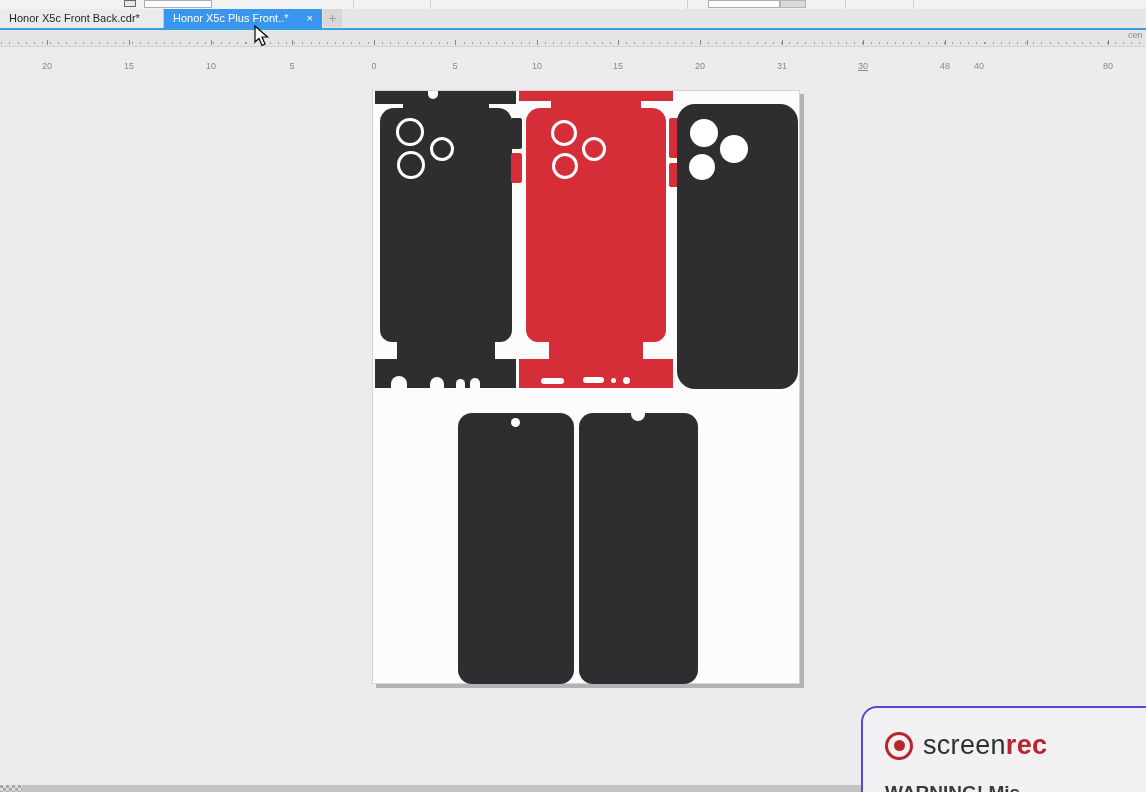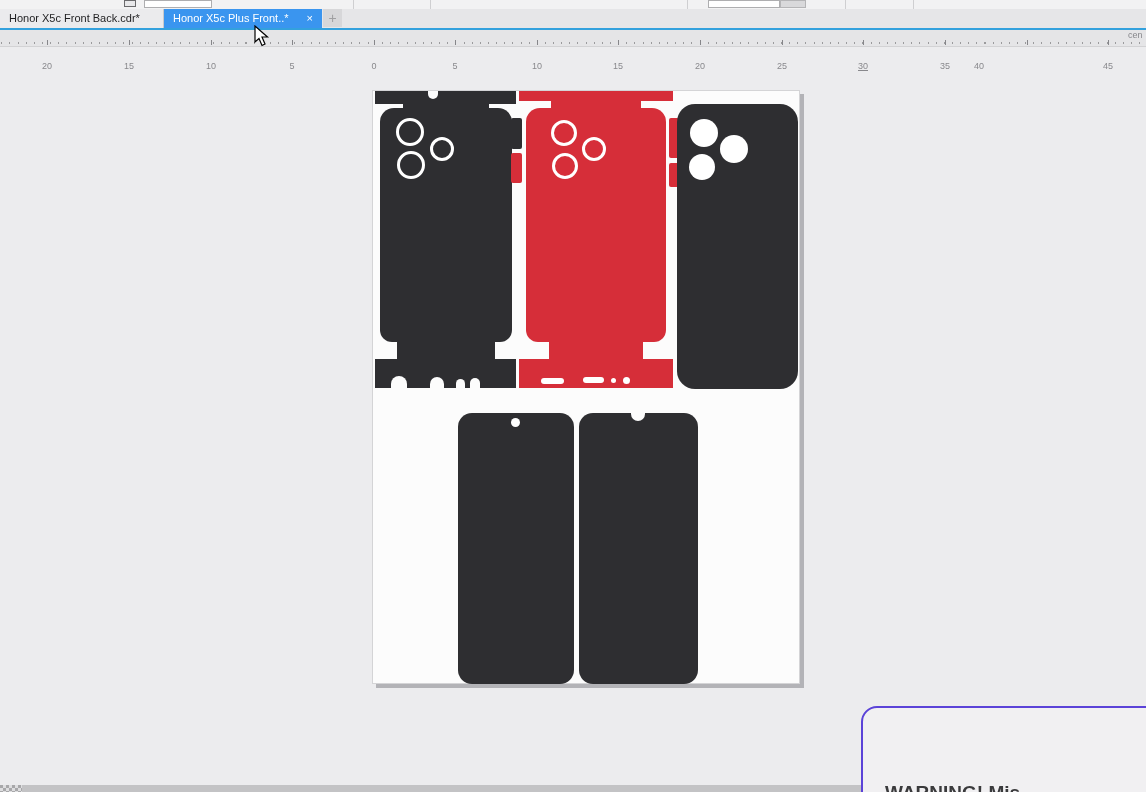--- a/index.html
+++ b/index.html
@@ -101,29 +101,29 @@
       <span class="tick-label" style="left: 374px;">0</span>
       <div class="tick-major" style="left: 374px;"></div>
       <span class="tick-label" style="left: 455px;">5</span>
       <div class="tick-major" style="left: 455px;"></div>
       <span class="tick-label" style="left: 537px;">10</span>
       <div class="tick-major" style="left: 537px;"></div>
       <span class="tick-label" style="left: 618px;">15</span>
       <div class="tick-major" style="left: 618px;"></div>
       <span class="tick-label" style="left: 700px;">20</span>
       <div class="tick-major" style="left: 700px;"></div>
-      <span class="tick-label" style="left: 782px;">25</span>
+      <span class="tick-label" style="left: 782px;">31</span>
       <div class="tick-major" style="left: 782px;"></div>
       <span class="tick-label" style="left: 863px; text-decoration: underline;">30</span>
       <div class="tick-major" style="left: 863px;"></div>
-      <span class="tick-label" style="left: 945px;">35</span>
+      <span class="tick-label" style="left: 945px;">48</span>
       <div class="tick-major" style="left: 945px;"></div>
       <span class="tick-label" style="left: 979px;">40</span>
       <div class="tick-major" style="left: 1027px;"></div>
-      <span class="tick-label" style="left: 1108px;">45</span>
+      <span class="tick-label" style="left: 1108px;">80</span>
       <div class="tick-major" style="left: 1108px;"></div>
     </div>
 
   <div class="page">
 
     <div class="abs" style="left:2px;top:0;width:141px;height:297px;">
       <div class="abs dark" style="left:0;top:0;width:141px;height:13px;"></div>
       <div class="notch-top" style="left:53px;top:0;width:10px;height:8px;border-radius:0 0 5px 5px;"></div>
       <div class="abs dark" style="left:28px;top:12px;width:86px;height:9px;"></div>
       <div class="abs dark" style="left:5px;top:17px;width:132px;height:234px;border-radius:14px 14px 12px 12px;"></div>
@@ -177,16 +177,20 @@
 
   <svg class="cursor" viewBox="0 0 20 22">
     <polygon points="2,1 2,17 6,13.5 9,20.5 12,19 9,12 14.5,12" fill="#ffffff" stroke="#000000" stroke-width="1.2"></polygon>
   </svg>
 
   <div class="hscroll">
     <div class="hscroll-corner"></div>
   </div>
 
   <div class="watermark">
+    <div class="wm-brand">
+      <div class="wm-rec-icon"></div>
+      <div class="wm-text"><span>screen</span><span class="rec">rec</span></div>
+    </div>
     <div class="wm-warning">WARNING! Mis</div>
   </div>
 
 </div>
 
 </body></html>

